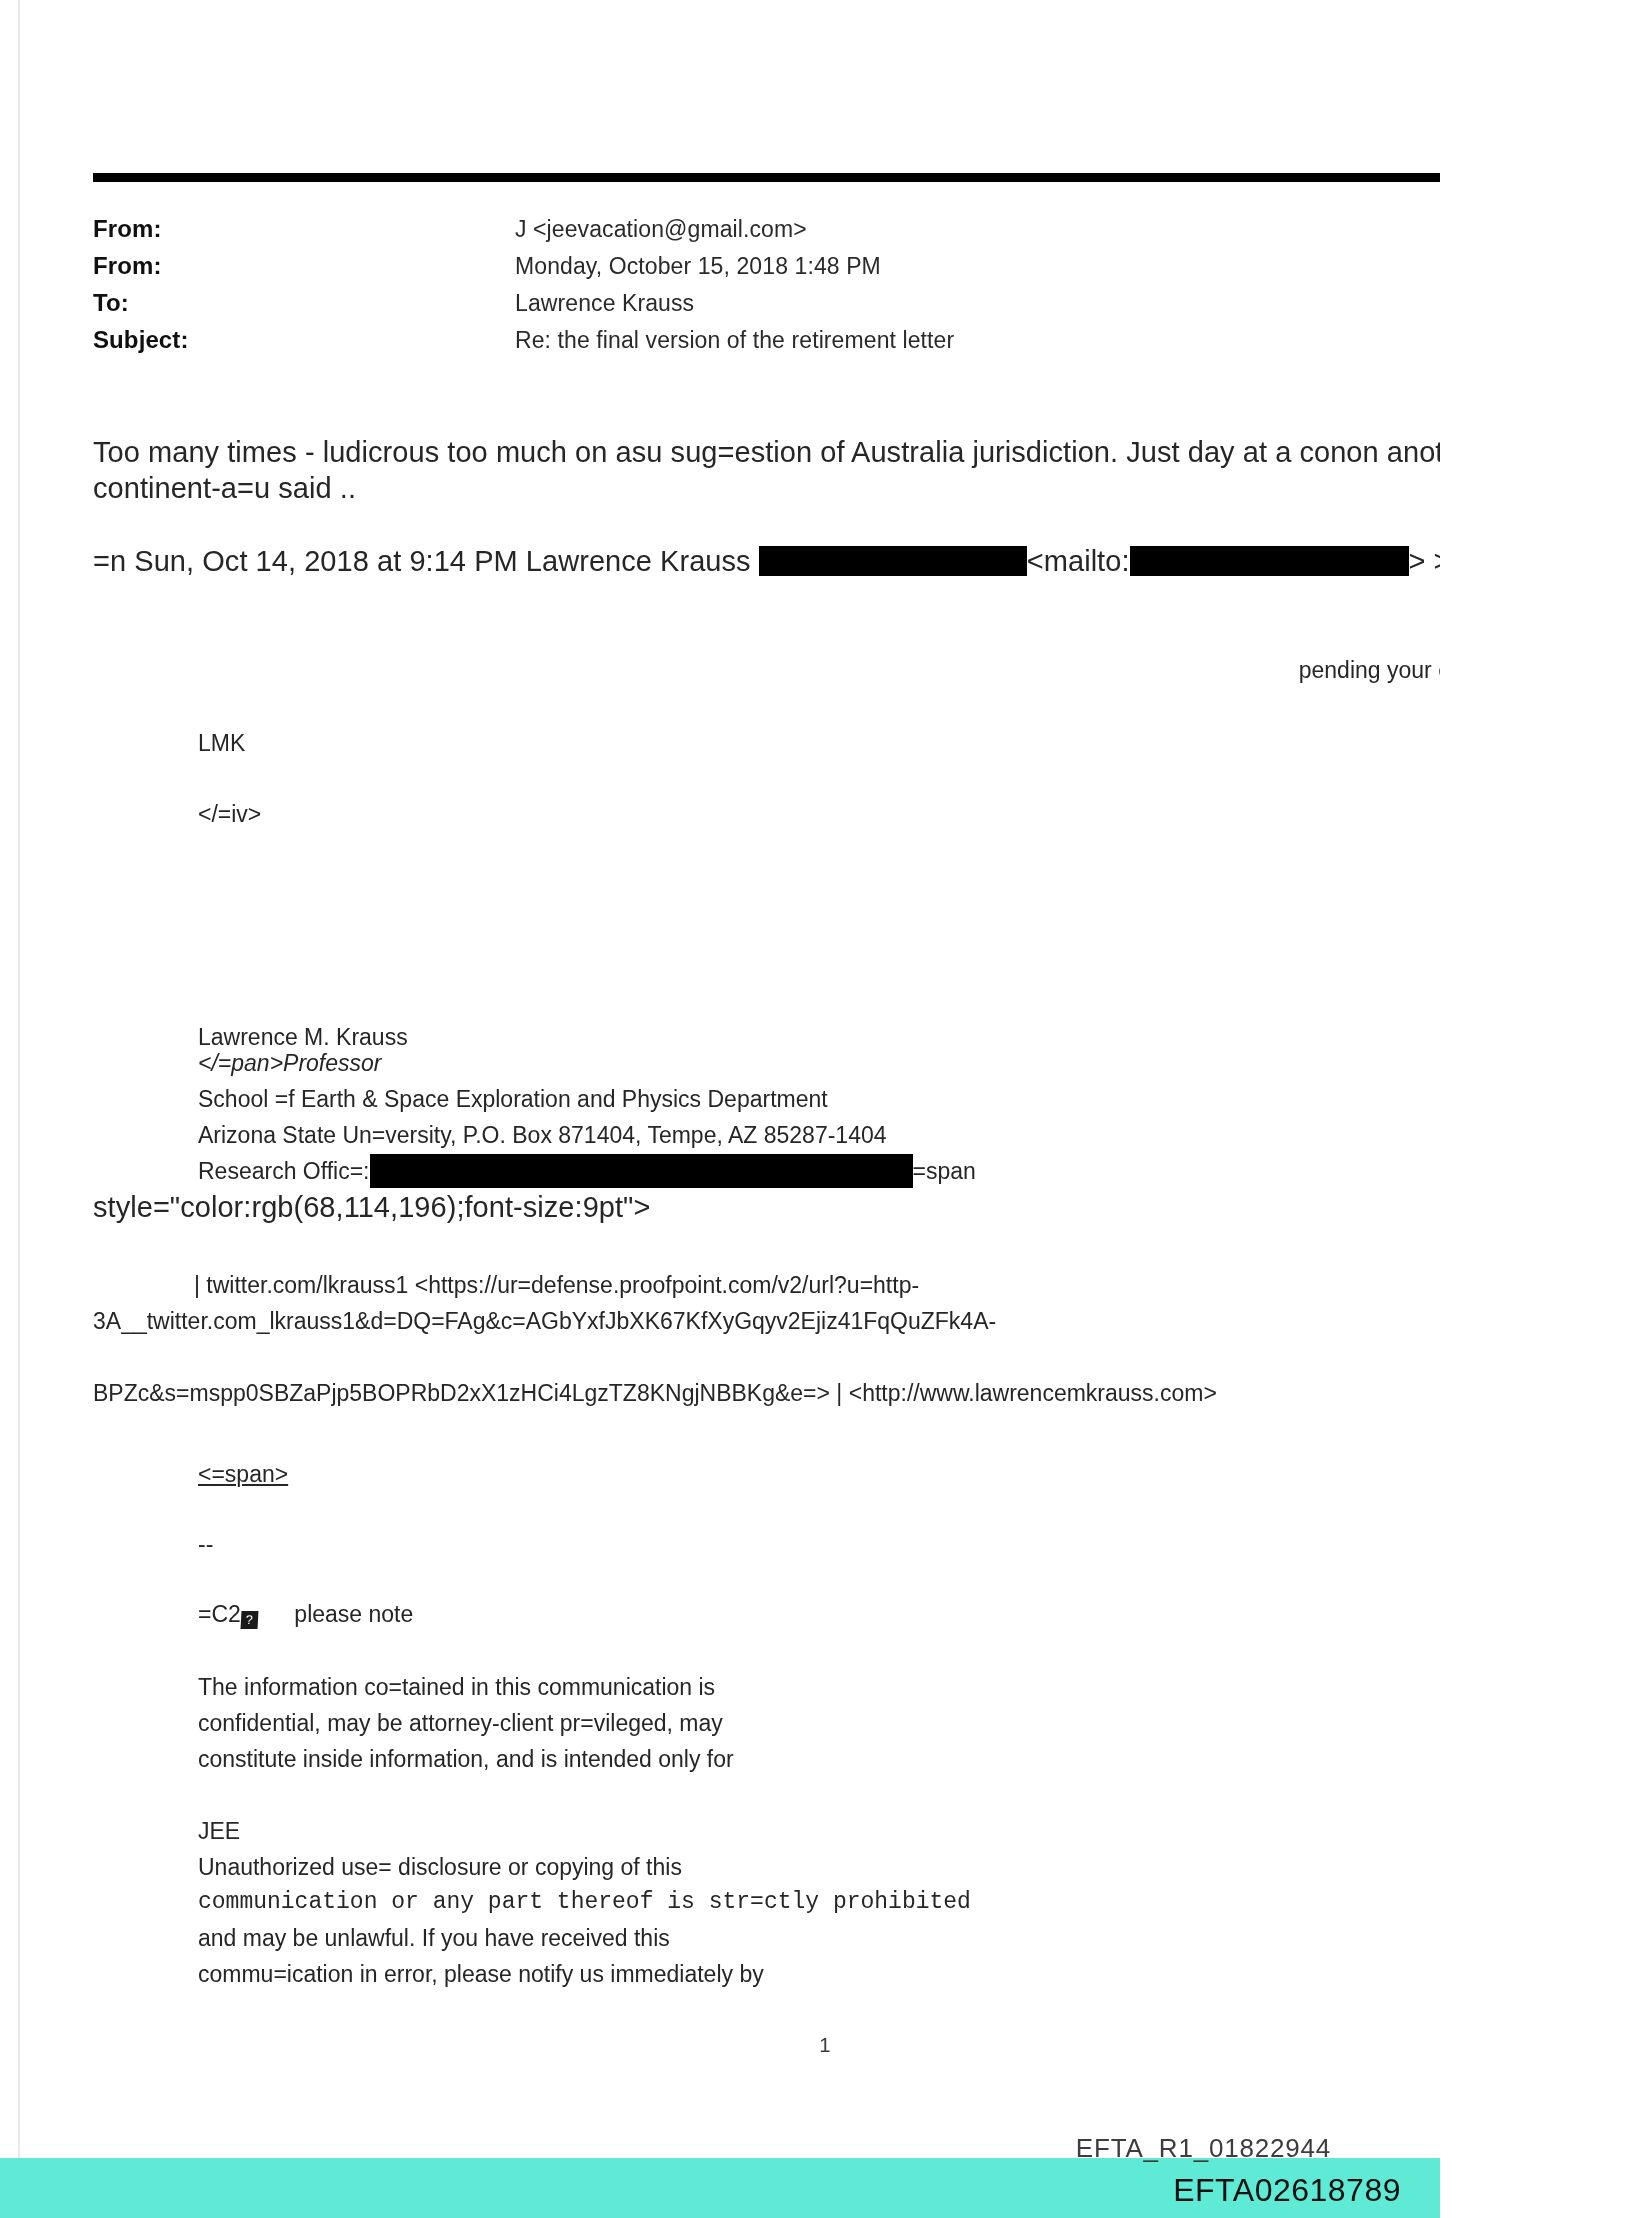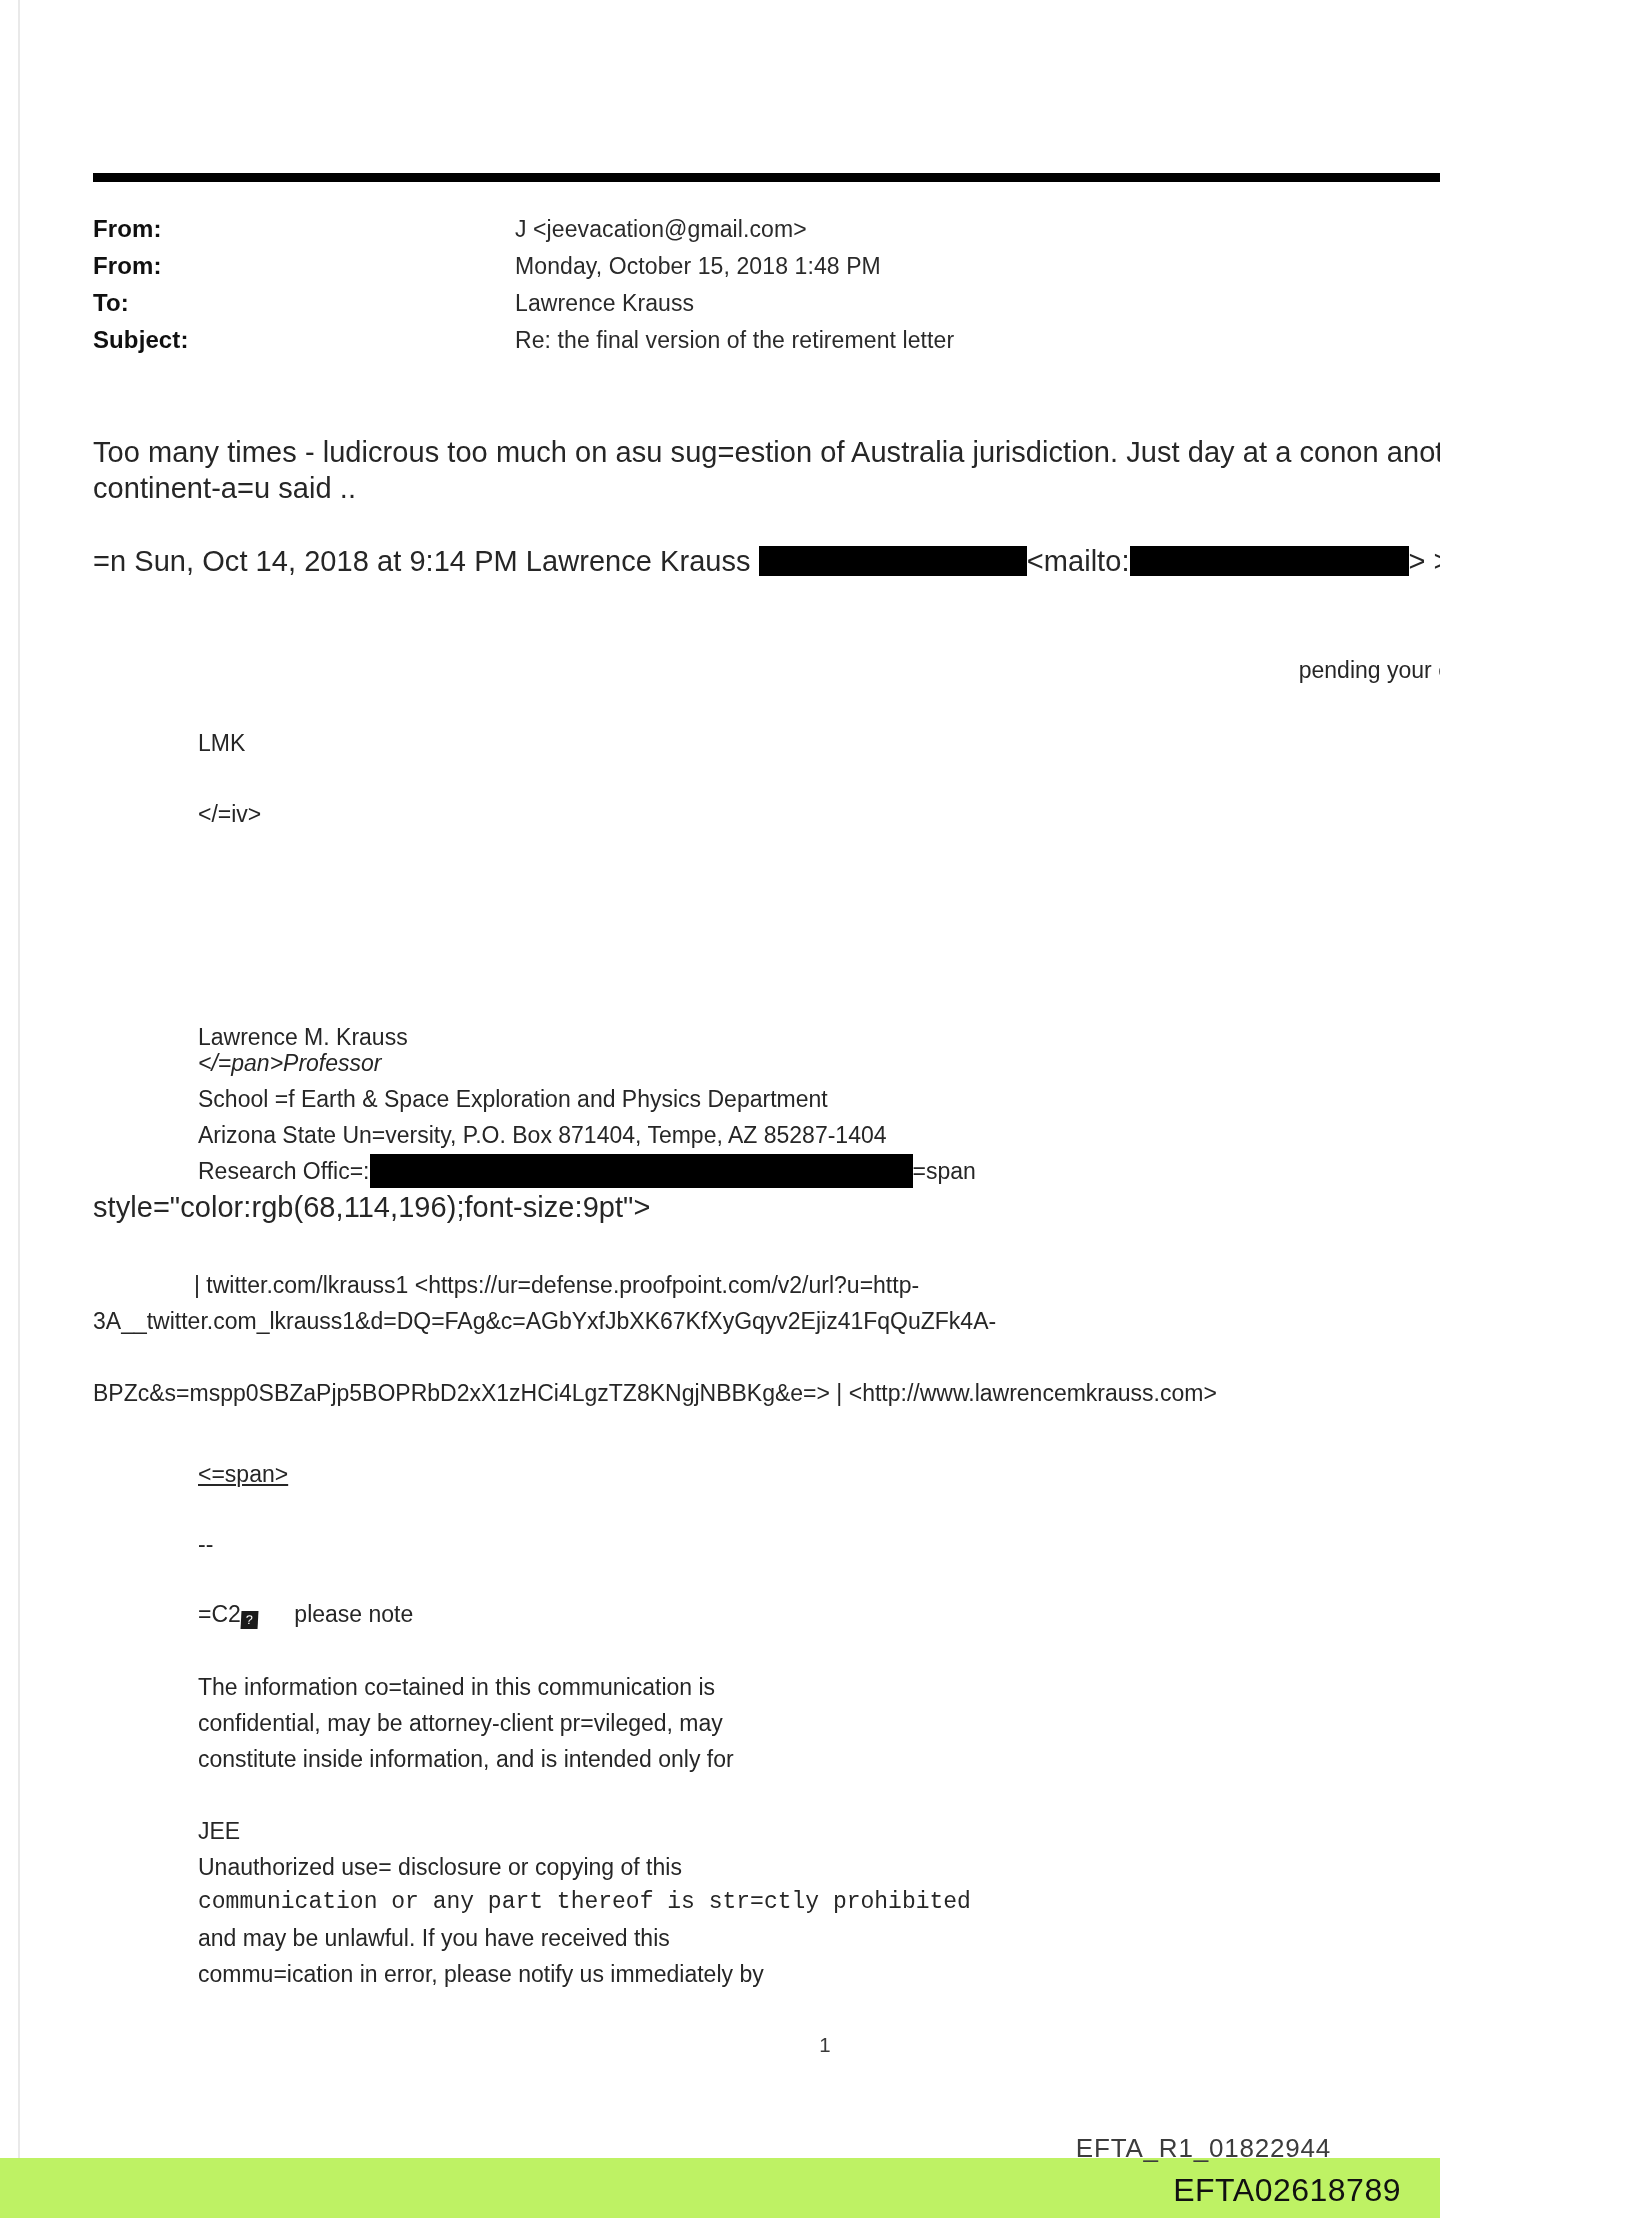--- a/index.html
+++ b/index.html
@@ -9,21 +9,21 @@
     background: #ffffff;
   }
   body {
     font-family: "Liberation Sans", sans-serif;
     color: #1b1b1b;
   }
   .page {
     position: relative;
     width: 1440px;
     height: 2218px;
-    background: #bef264;
+    background: #5eead4;
     overflow: hidden;
   }
   
   .sheet {
     position: absolute;
     left: 0;
     top: 0;
     width: 1650px;
     height: 2158px;
     background: #ffffff;

